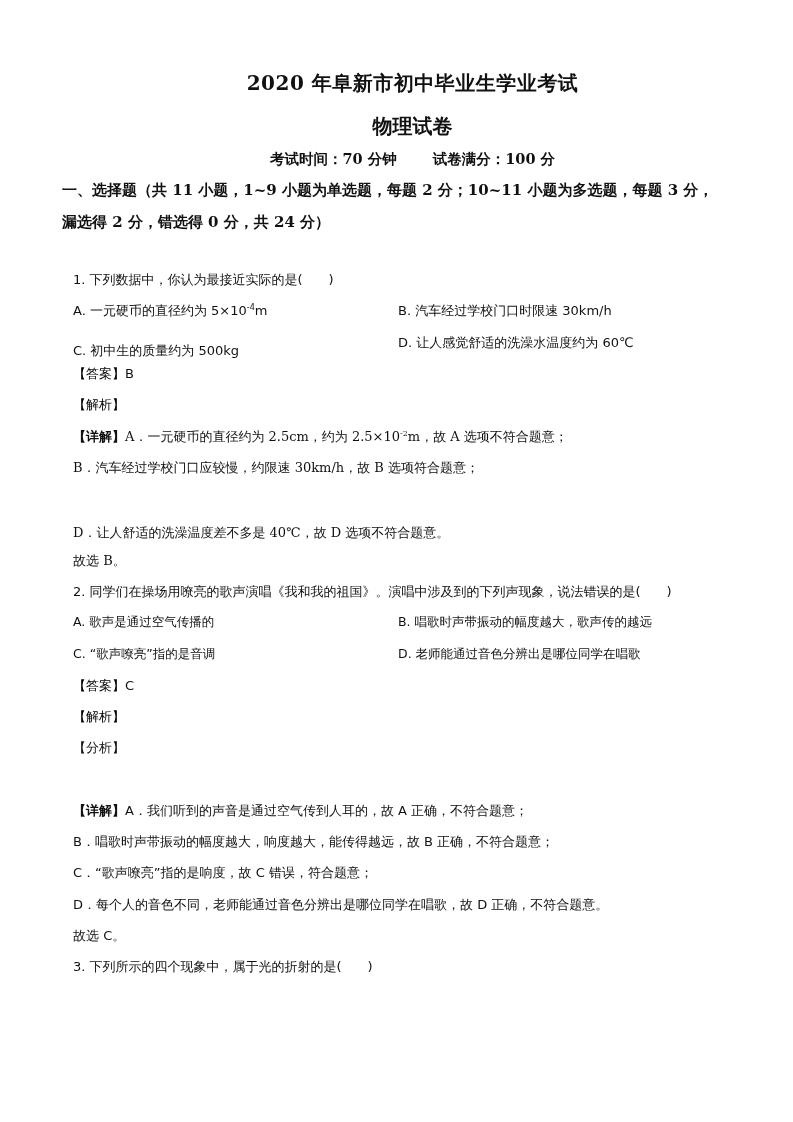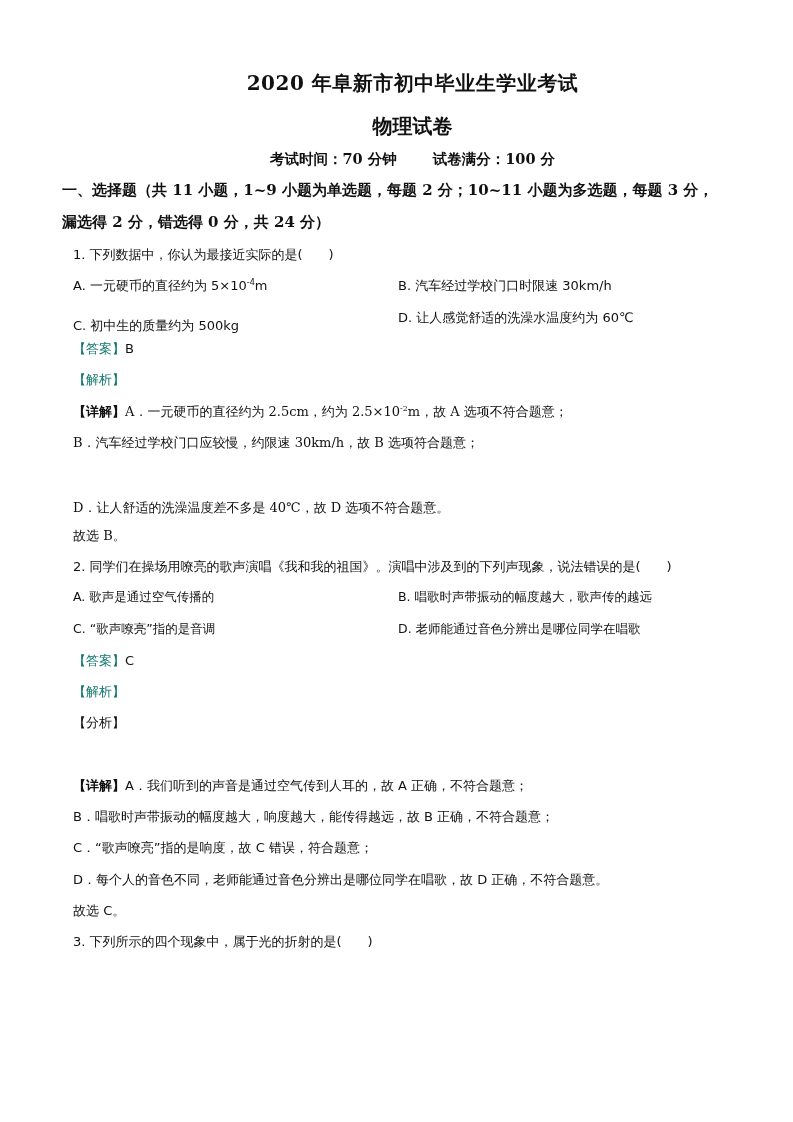--- a/index.html
+++ b/index.html
@@ -17,24 +17,25 @@
   .t2 { top: 113px; font-size: 20px; }
   .t3 { top: 150px; font-size: 14.5px; }
   .t3 .gap { display: inline-block; width: 36px; }
   .section {
     position: absolute; left: 62px; width: 680px; font-weight: bold;
     font-size: 15px; line-height: 32px; top: 174px;
   }
   .line {
     position: absolute; left: 73px; font-size: 13px; white-space: nowrap;
     font-family: "DejaVu Sans", "Liberation Sans", sans-serif;
+    margin-top: 25px;
   }
   .line.serif { font-family: "DejaVu Serif", "Liberation Serif", serif; }
   .opt-right { left: 398px; }
-  .blue { color: #0f766e; }
+  .blue { color: #000000; }
   .bold-bracket { font-weight: bold; font-family: Liberation Serif, serif; }
   sup { font-size: 8px; vertical-align: 5px; }
   .q2opt { font-family: "DejaVu Sans", sans-serif; font-size: 12.5px; }
 </style>
 </head>
 <body>
 
 <div class="page">
 
   <div class="title t1">2020 年阜新市初中毕业生学业考试</div>

